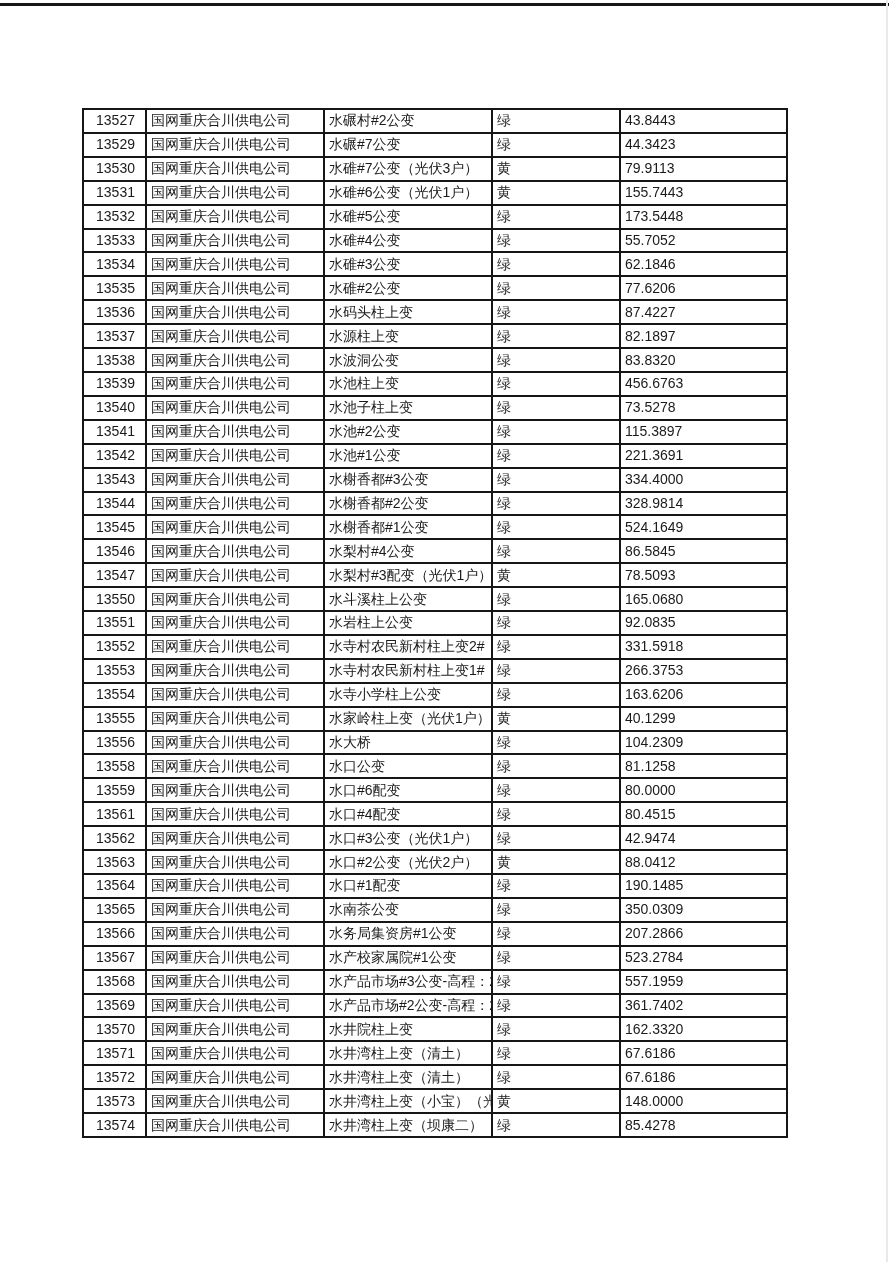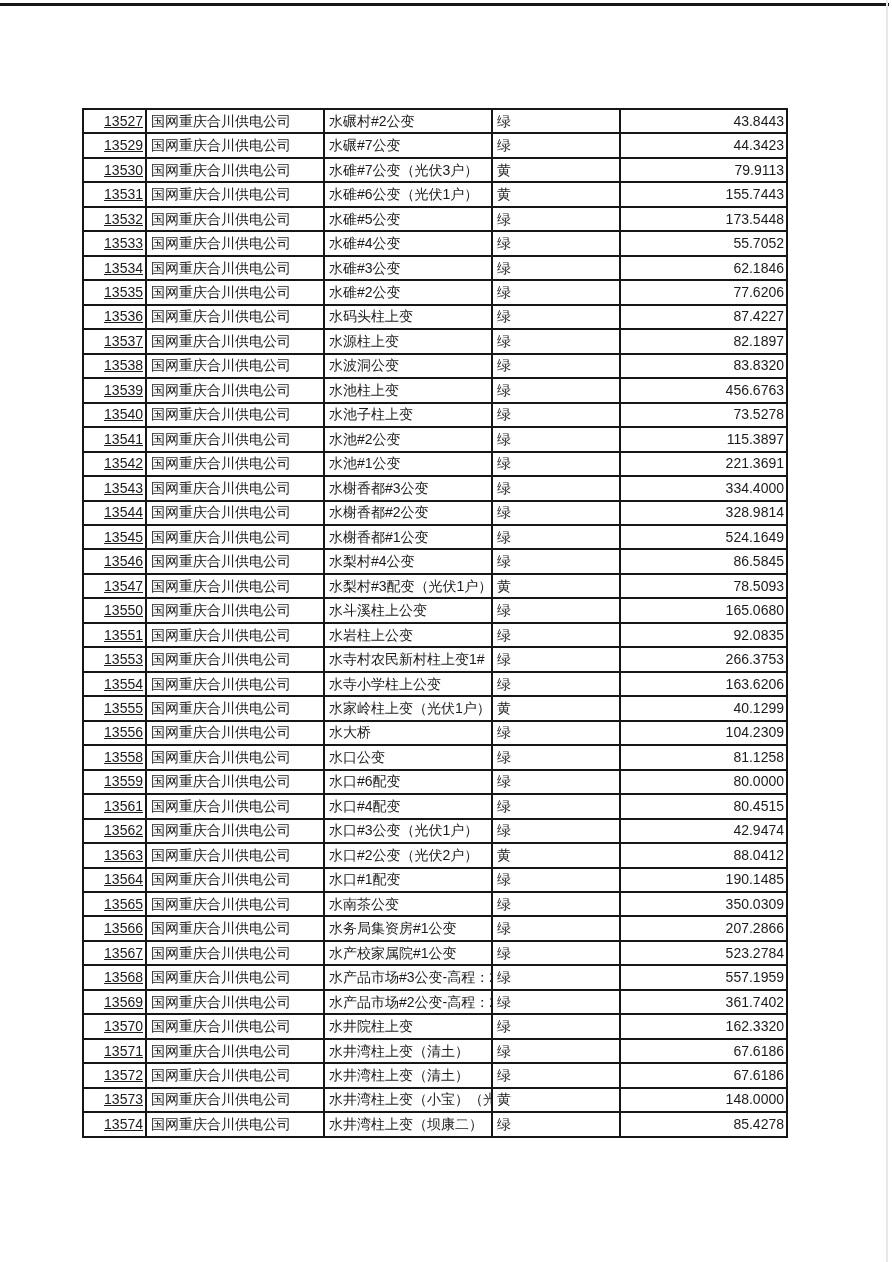--- a/index.html
+++ b/index.html
@@ -49,26 +49,25 @@
   table.data-table td {
     border: 2px solid #161616;
     font-size: 14px;
     line-height: 17px;
     padding: 0 2px 0 4px;
     white-space: nowrap;
     overflow: hidden;
     vertical-align: middle;
   }
   td.cell-id {
-    text-align: right;
+    text-align: center;
     padding: 0;
-    text-decoration: underline;
   }
   td.cell-value {
-    text-align: right;
+    text-align: left;
     padding: 0;
   }
   col.c-id      { width: 63px; }
   col.c-company { width: 178px; }
   col.c-name    { width: 168px; }
   col.c-status  { width: 128px; }
   col.c-value   { width: 167px; }
 </style>
 </head>
 <body>
@@ -234,20 +233,27 @@
           <td class="cell-value">165.0680</td>
         </tr>
         <tr>
           <td class="cell-id">13551</td>
           <td class="cell-company">国网重庆合川供电公司</td>
           <td class="cell-name">水岩柱上公变</td>
           <td class="cell-status">绿</td>
           <td class="cell-value">92.0835</td>
         </tr>
         <tr>
+          <td class="cell-id">13552</td>
+          <td class="cell-company">国网重庆合川供电公司</td>
+          <td class="cell-name">水寺村农民新村柱上变2#</td>
+          <td class="cell-status">绿</td>
+          <td class="cell-value">331.5918</td>
+        </tr>
+        <tr>
           <td class="cell-id">13553</td>
           <td class="cell-company">国网重庆合川供电公司</td>
           <td class="cell-name">水寺村农民新村柱上变1#</td>
           <td class="cell-status">绿</td>
           <td class="cell-value">266.3753</td>
         </tr>
         <tr>
           <td class="cell-id">13554</td>
           <td class="cell-company">国网重庆合川供电公司</td>
           <td class="cell-name">水寺小学柱上公变</td>

